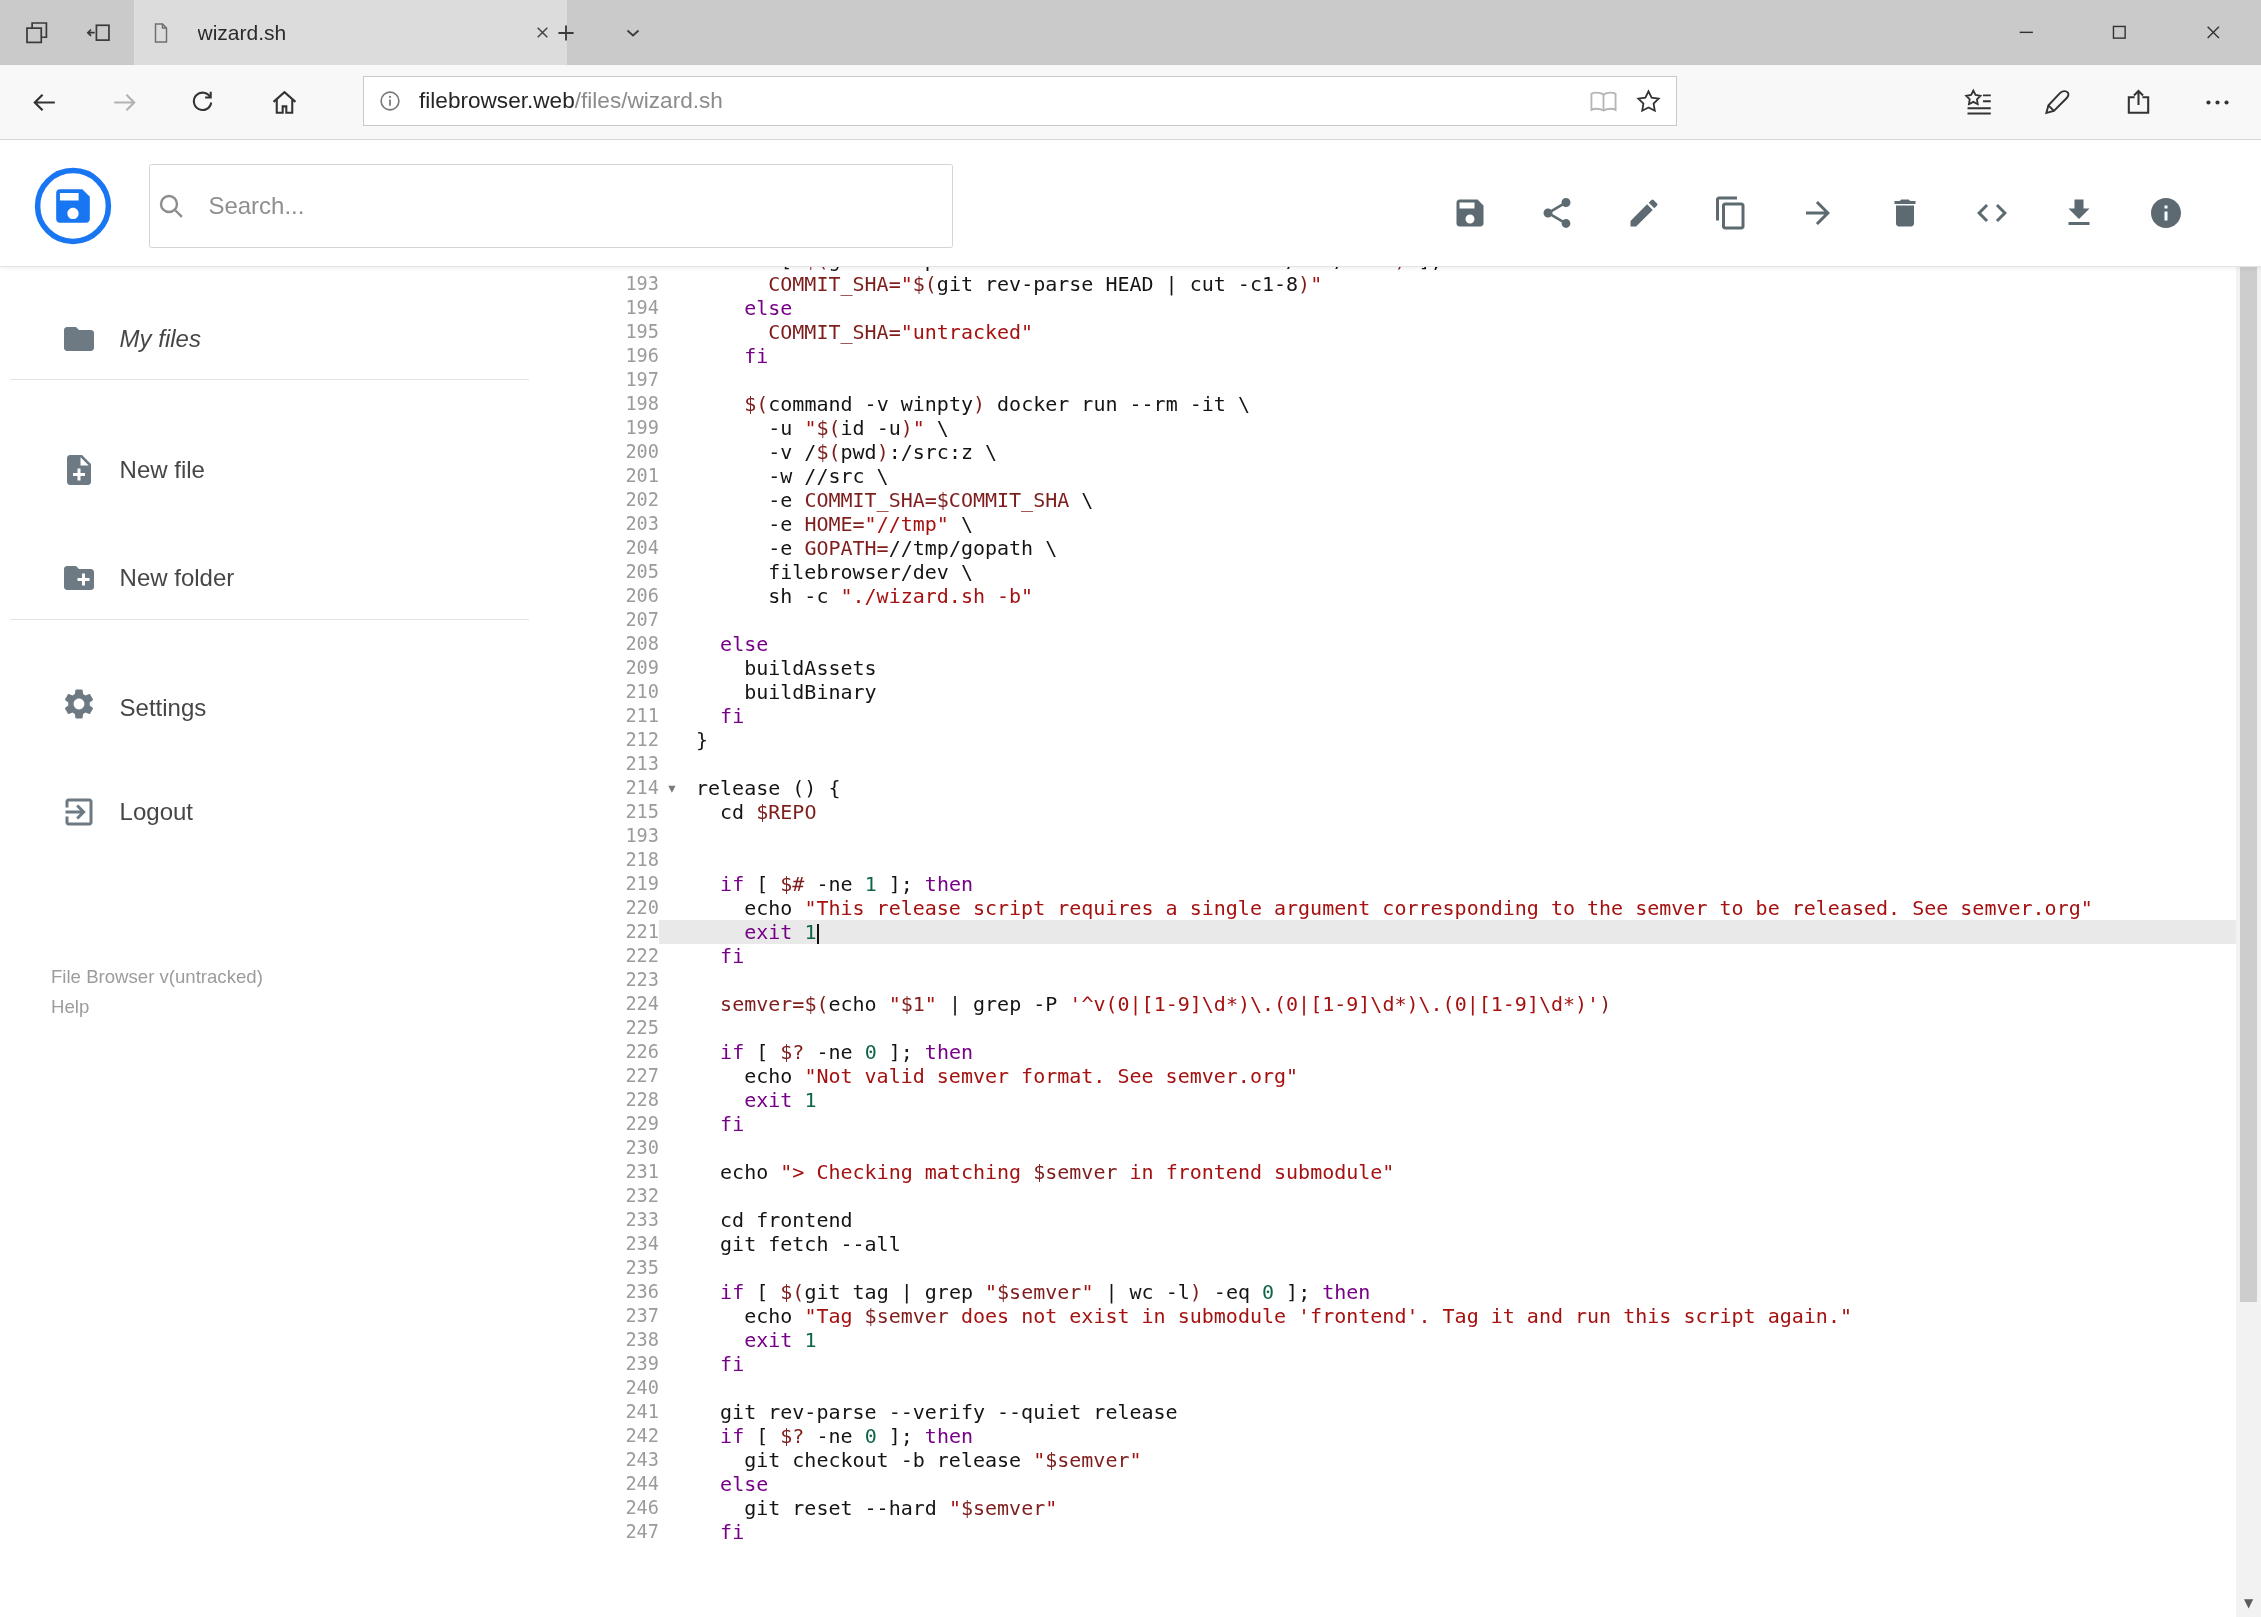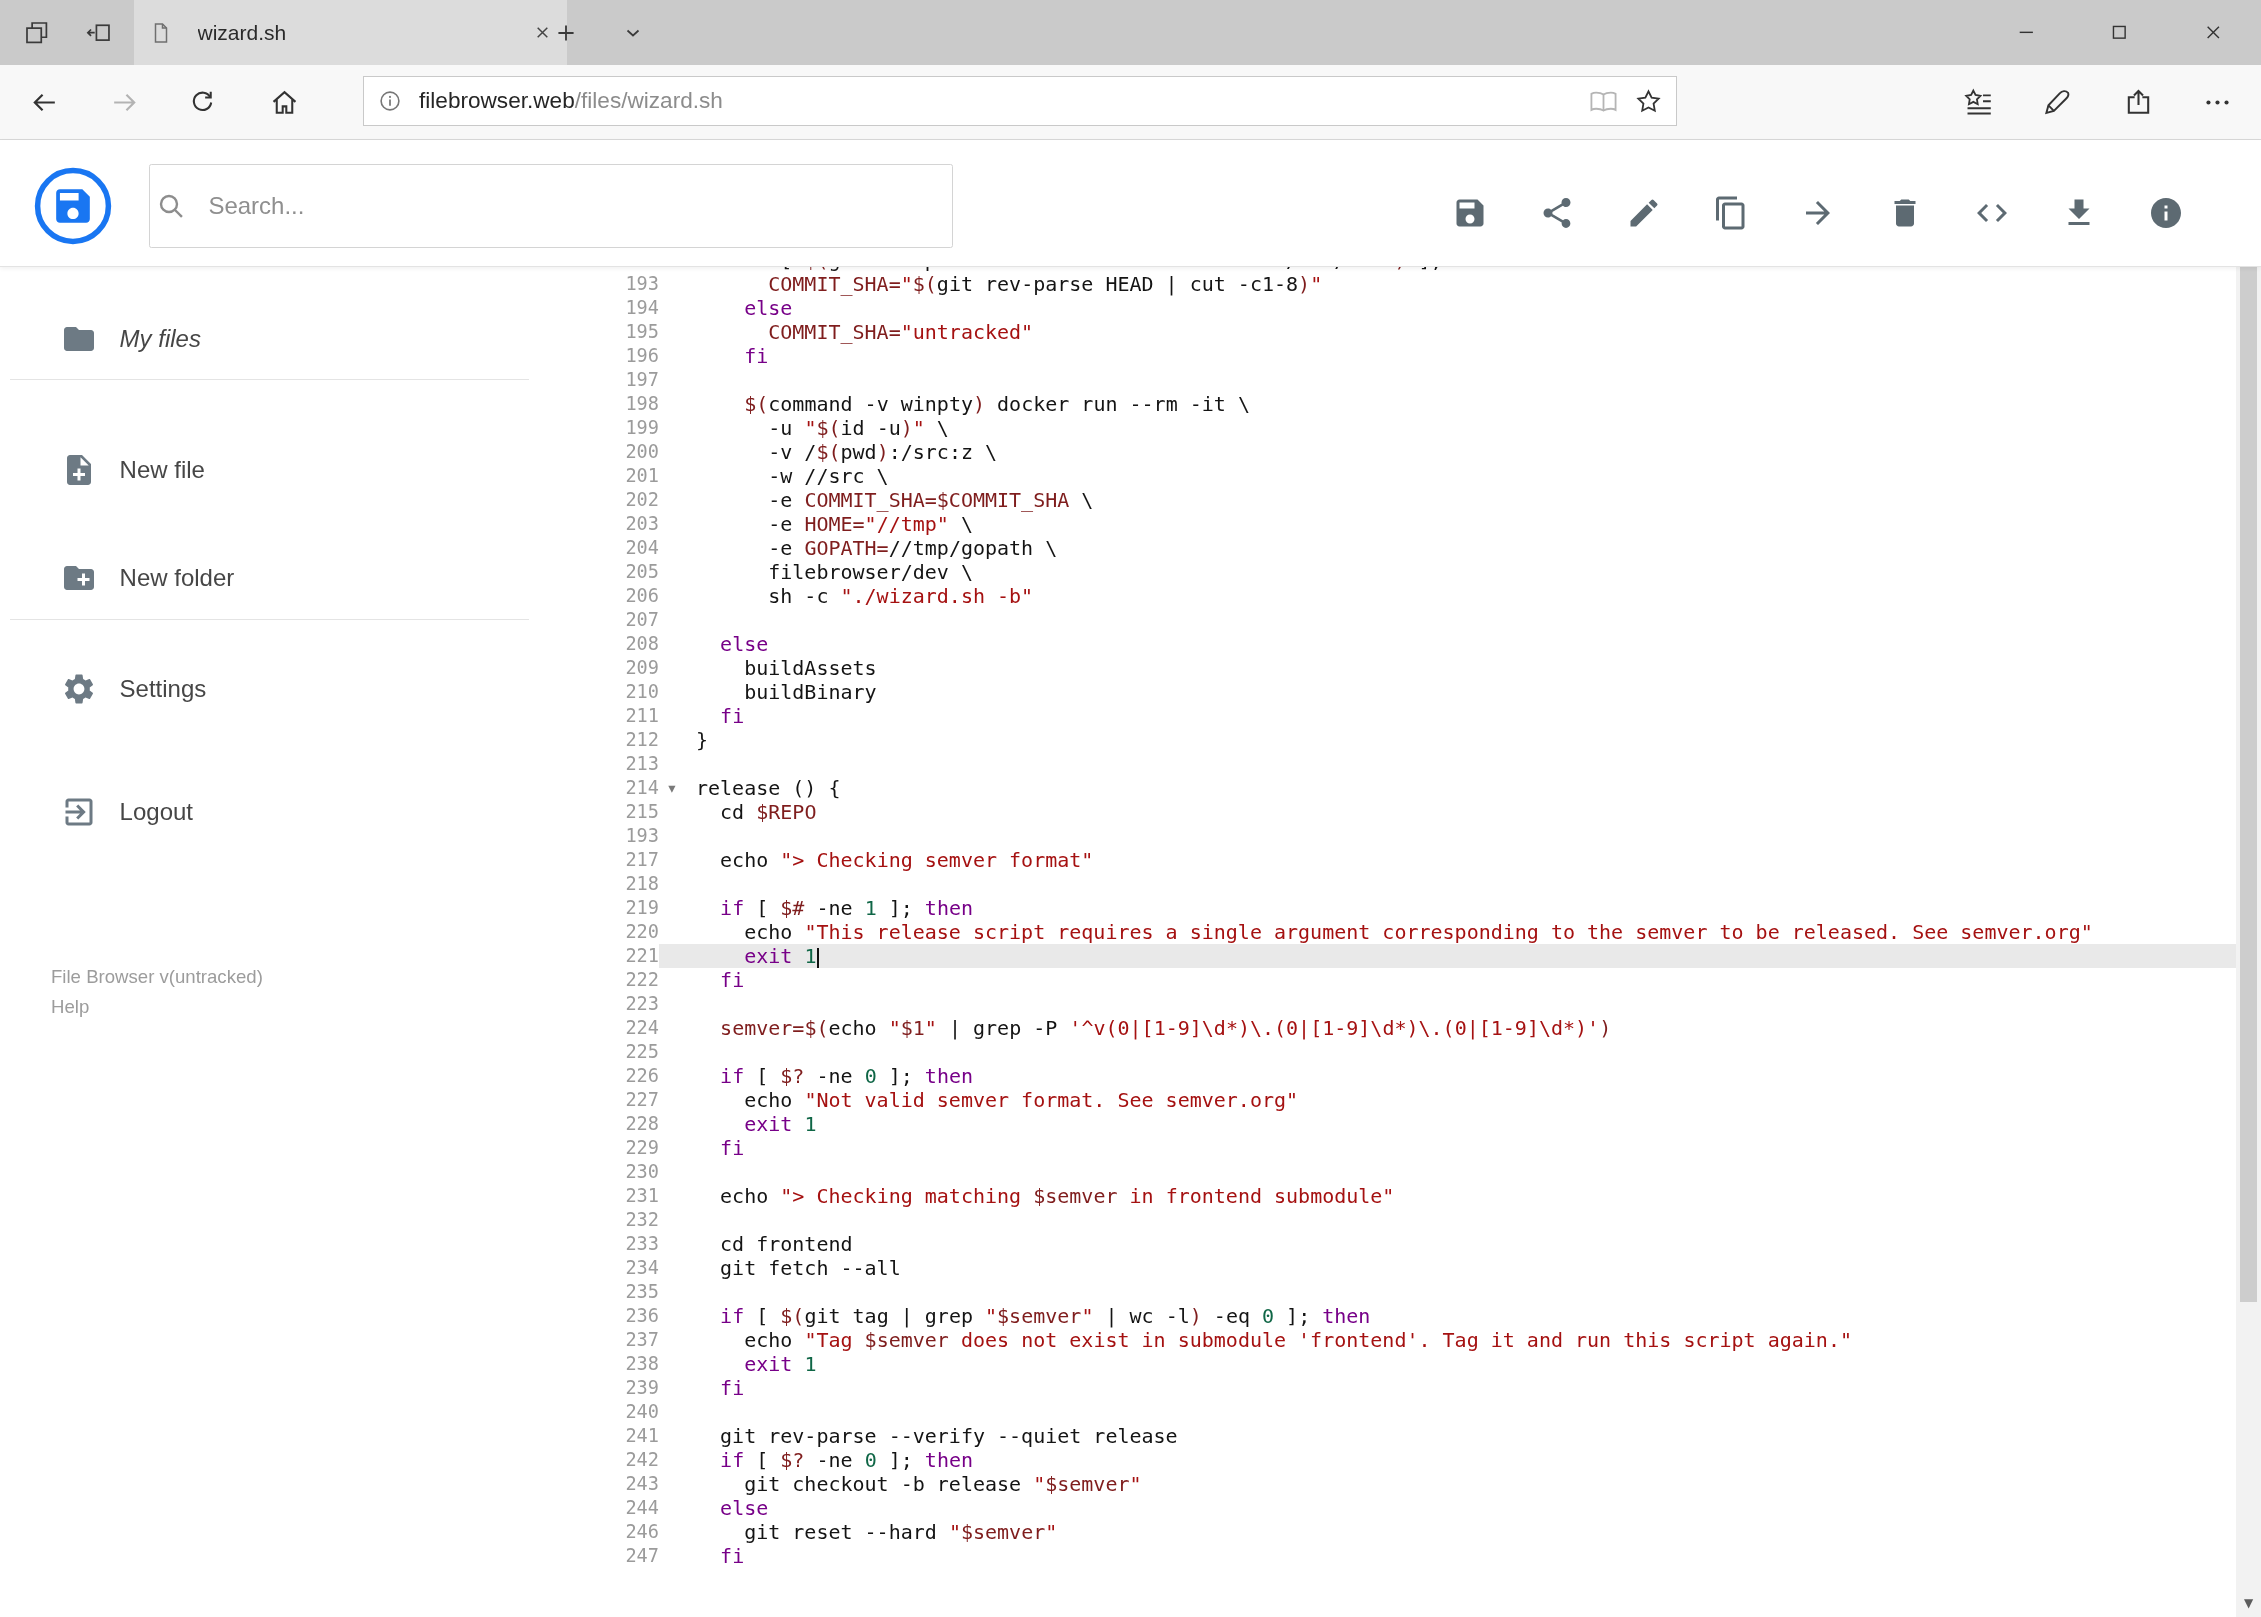--- a/index.html
+++ b/index.html
@@ -353,21 +353,21 @@
         </div>
         <div class="sb-item" style="margin-top: 43px;">
           <span class="sb-icon">
             <svg viewBox="0 0 24 24">
               <path d="M20 6h-8l-2-2H4c-1.1 0-1.99.9-1.99 2L2 18c0 1.1.9 2 2 2h16c1.1 0 2-.9 2-2V8c0-1.1-.9-2-2-2zm-1 8h-3v3h-2v-3h-3v-2h3V9h2v3h3v2z"></path>
             </svg>
           </span>
           <span class="sb-label">New folder</span>
         </div>
         <div class="sb-divider"></div>
-        <div class="sb-item" style="margin-top: 37px;">
+        <div class="sb-item" style="margin-top: 37px; align-items: flex-end;">
           <span class="sb-icon">
             <svg viewBox="0 0 24 24">
               <path d="M19.14 12.94c.04-.3.06-.61.06-.94 0-.32-.02-.64-.07-.94l2.03-1.58c.18-.14.23-.41.12-.61l-1.92-3.32c-.12-.22-.37-.29-.59-.22l-2.39.96c-.5-.38-1.03-.7-1.62-.94l-.36-2.54c-.04-.24-.24-.41-.48-.41h-3.84c-.24 0-.43.17-.47.41l-.36 2.54c-.59.24-1.13.56-1.62.94l-2.39-.96c-.22-.08-.47 0-.59.22L2.74 8.87c-.12.21-.08.47.12.61l2.03 1.58c-.05.3-.09.63-.09.94s.02.64.07.94l-2.03 1.58c-.18.14-.23.41-.12.61l1.92 3.32c.12.22.37.29.59.22l2.39-.96c.5.38 1.03.7 1.62.94l.36 2.54c.05.24.24.41.48.41h3.84c.24 0 .44-.17.47-.41l.36-2.54c.59-.24 1.13-.56 1.62-.94l2.39.96c.22.08.47 0 .59-.22l1.92-3.32c.12-.22.07-.47-.12-.61l-2.01-1.58zM12 15.6c-1.98 0-3.6-1.62-3.6-3.6s1.62-3.6 3.6-3.6 3.6 1.62 3.6 3.6-1.62 3.6-3.6 3.6z"></path>
             </svg>
           </span>
           <span class="sb-label">Settings</span>
         </div>
         <div class="sb-item" style="margin-top: 58px;">
           <span class="sb-icon">
             <svg viewBox="0 0 24 24">
@@ -479,24 +479,20 @@
         </div>
         <div class="cl">
           <span class="ln">215</span>
           <span class="lc"><span class="tk-t">  cd </span><span class="tk-v">$REPO</span></span>
         </div>
         <div class="cl">
           <span class="ln">193</span>
           <span class="lc"></span>
         </div>
         <div class="cl">
-          <span class="ln">217</span>
-          <span class="lc"><span class="tk-t">  echo </span><span class="tk-s">"&gt; Checking semver format"</span></span>
-        </div>
-        <div class="cl">
           <span class="ln">218</span>
           <span class="lc"></span>
         </div>
         <div class="cl">
           <span class="ln">219</span>
           <span class="lc"><span class="tk-t">  </span><span class="tk-k">if</span><span class="tk-t"> [ </span><span class="tk-v">$#</span><span class="tk-t"> -ne </span><span class="tk-num">1</span><span class="tk-t"> ]; </span><span class="tk-k">then</span></span>
         </div>
         <div class="cl">
           <span class="ln">220</span>
           <span class="lc"><span class="tk-t">    echo </span><span class="tk-s">"This release script requires a single argument corresponding to the semver to be released. See semver.org"</span></span>

